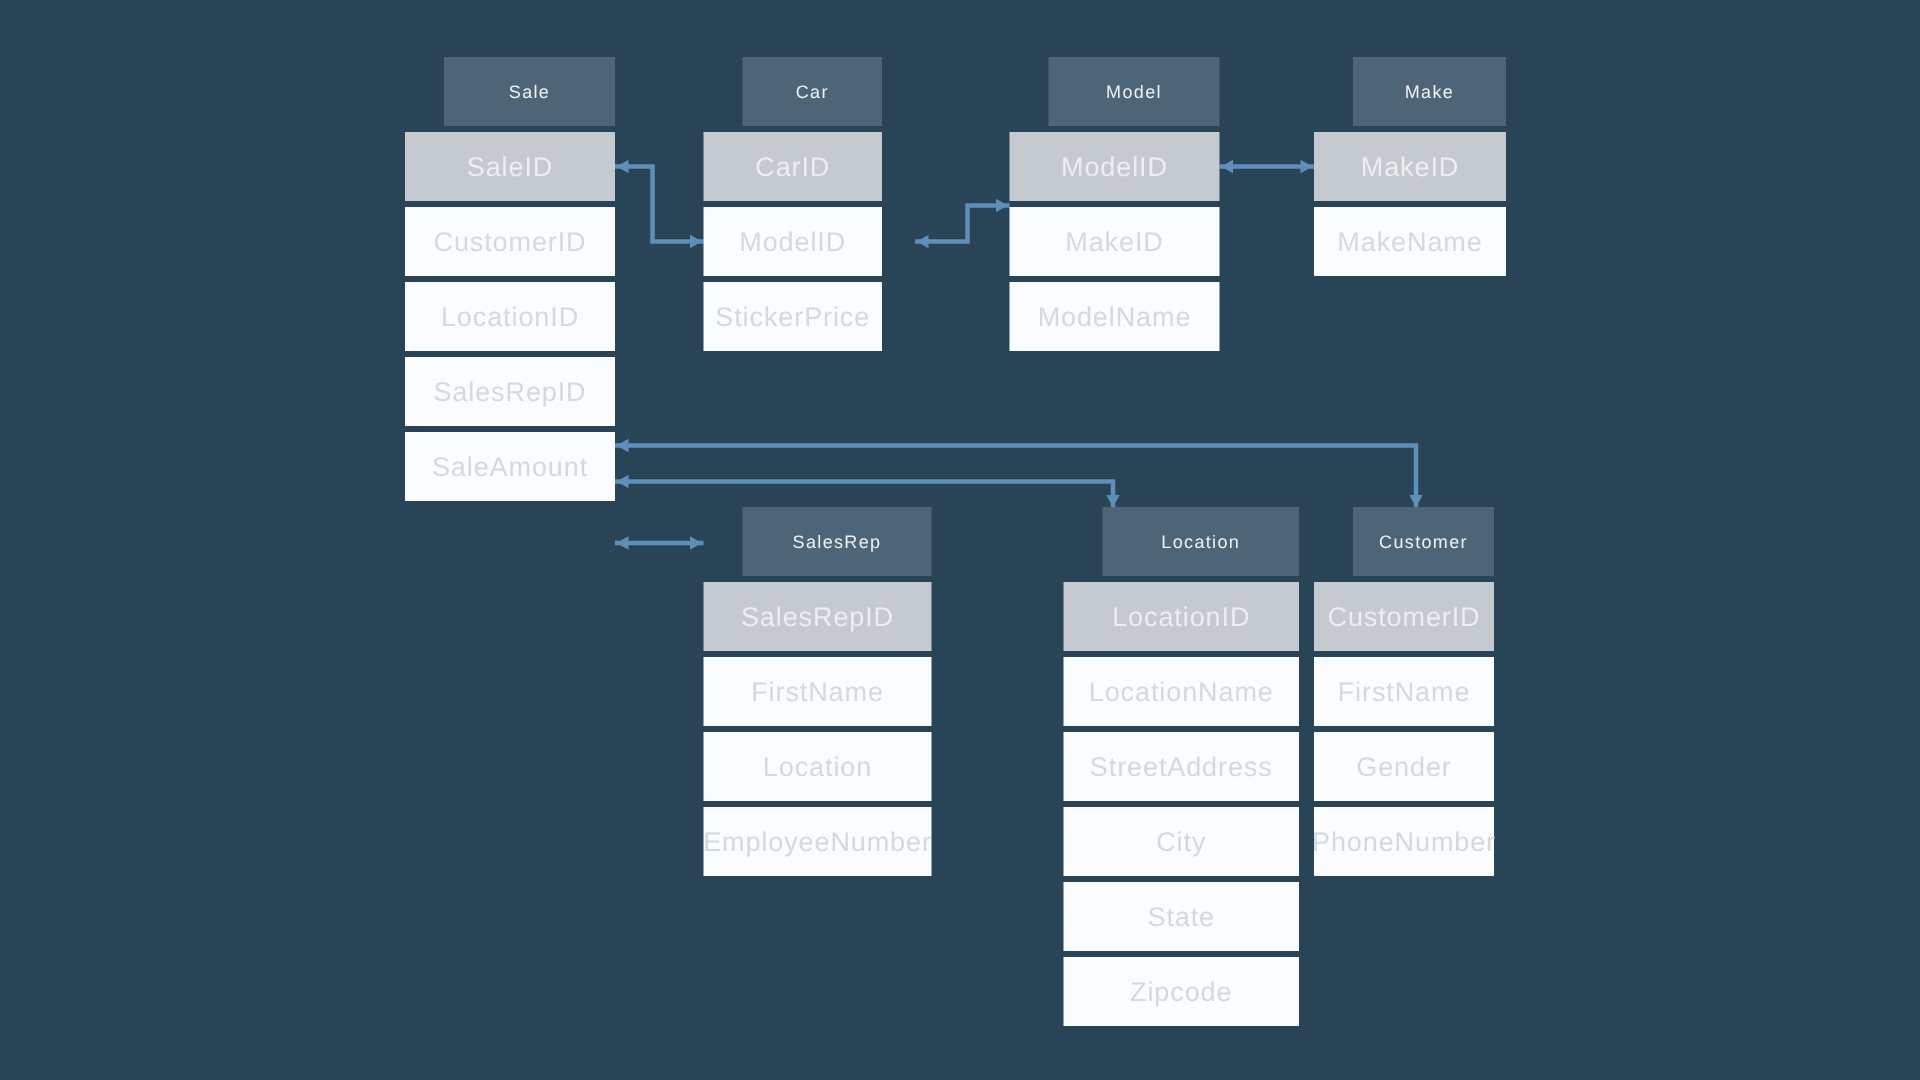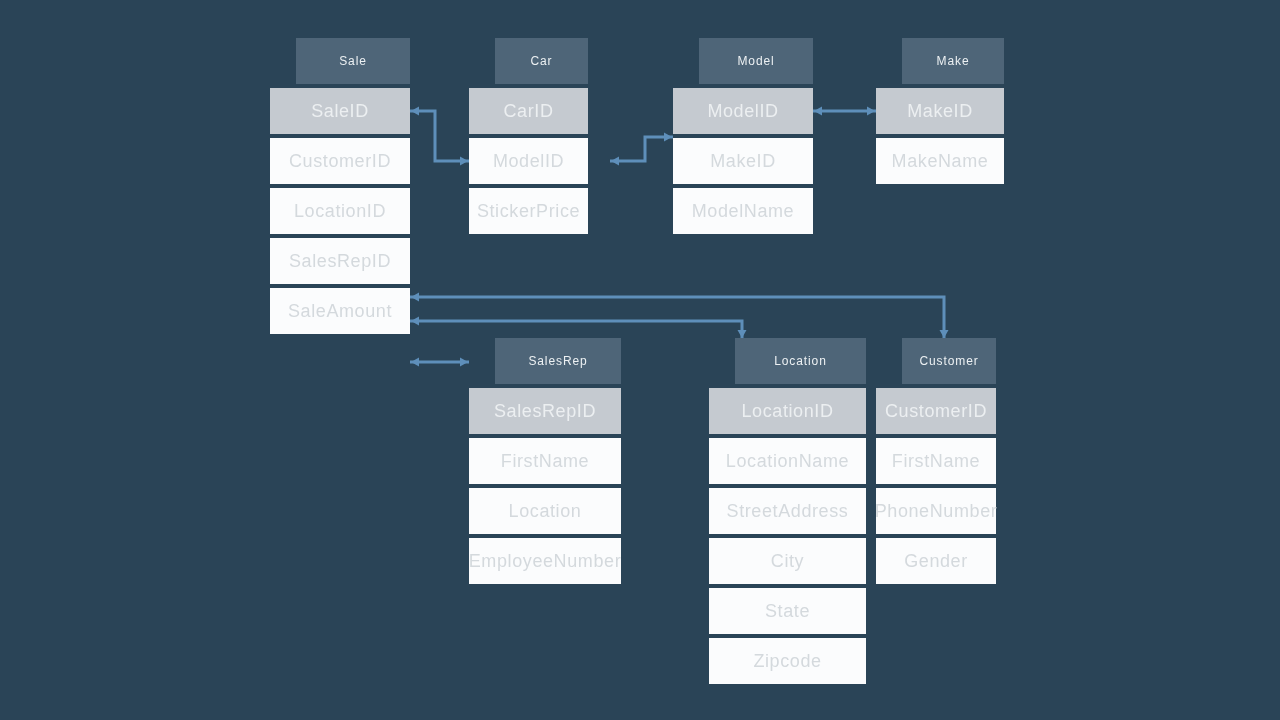--- a/index.html
+++ b/index.html
@@ -124,17 +124,17 @@
         <div class="trow">LocationName</div>
         <div class="trow">StreetAddress</div>
         <div class="trow">City</div>
         <div class="trow">State</div>
         <div class="trow">Zipcode</div>
       </div>
       <div class="table" style="left: 876px; top: 338px; width: 120px;">
         <div class="thead">Customer</div>
         <div class="trow pk">CustomerID</div>
         <div class="trow">FirstName</div>
+        <div class="trow">Gender</div>
         <div class="trow">PhoneNumber</div>
-        <div class="trow">Gender</div>
       </div>
     </div>
 </div>
 
 </body></html>

